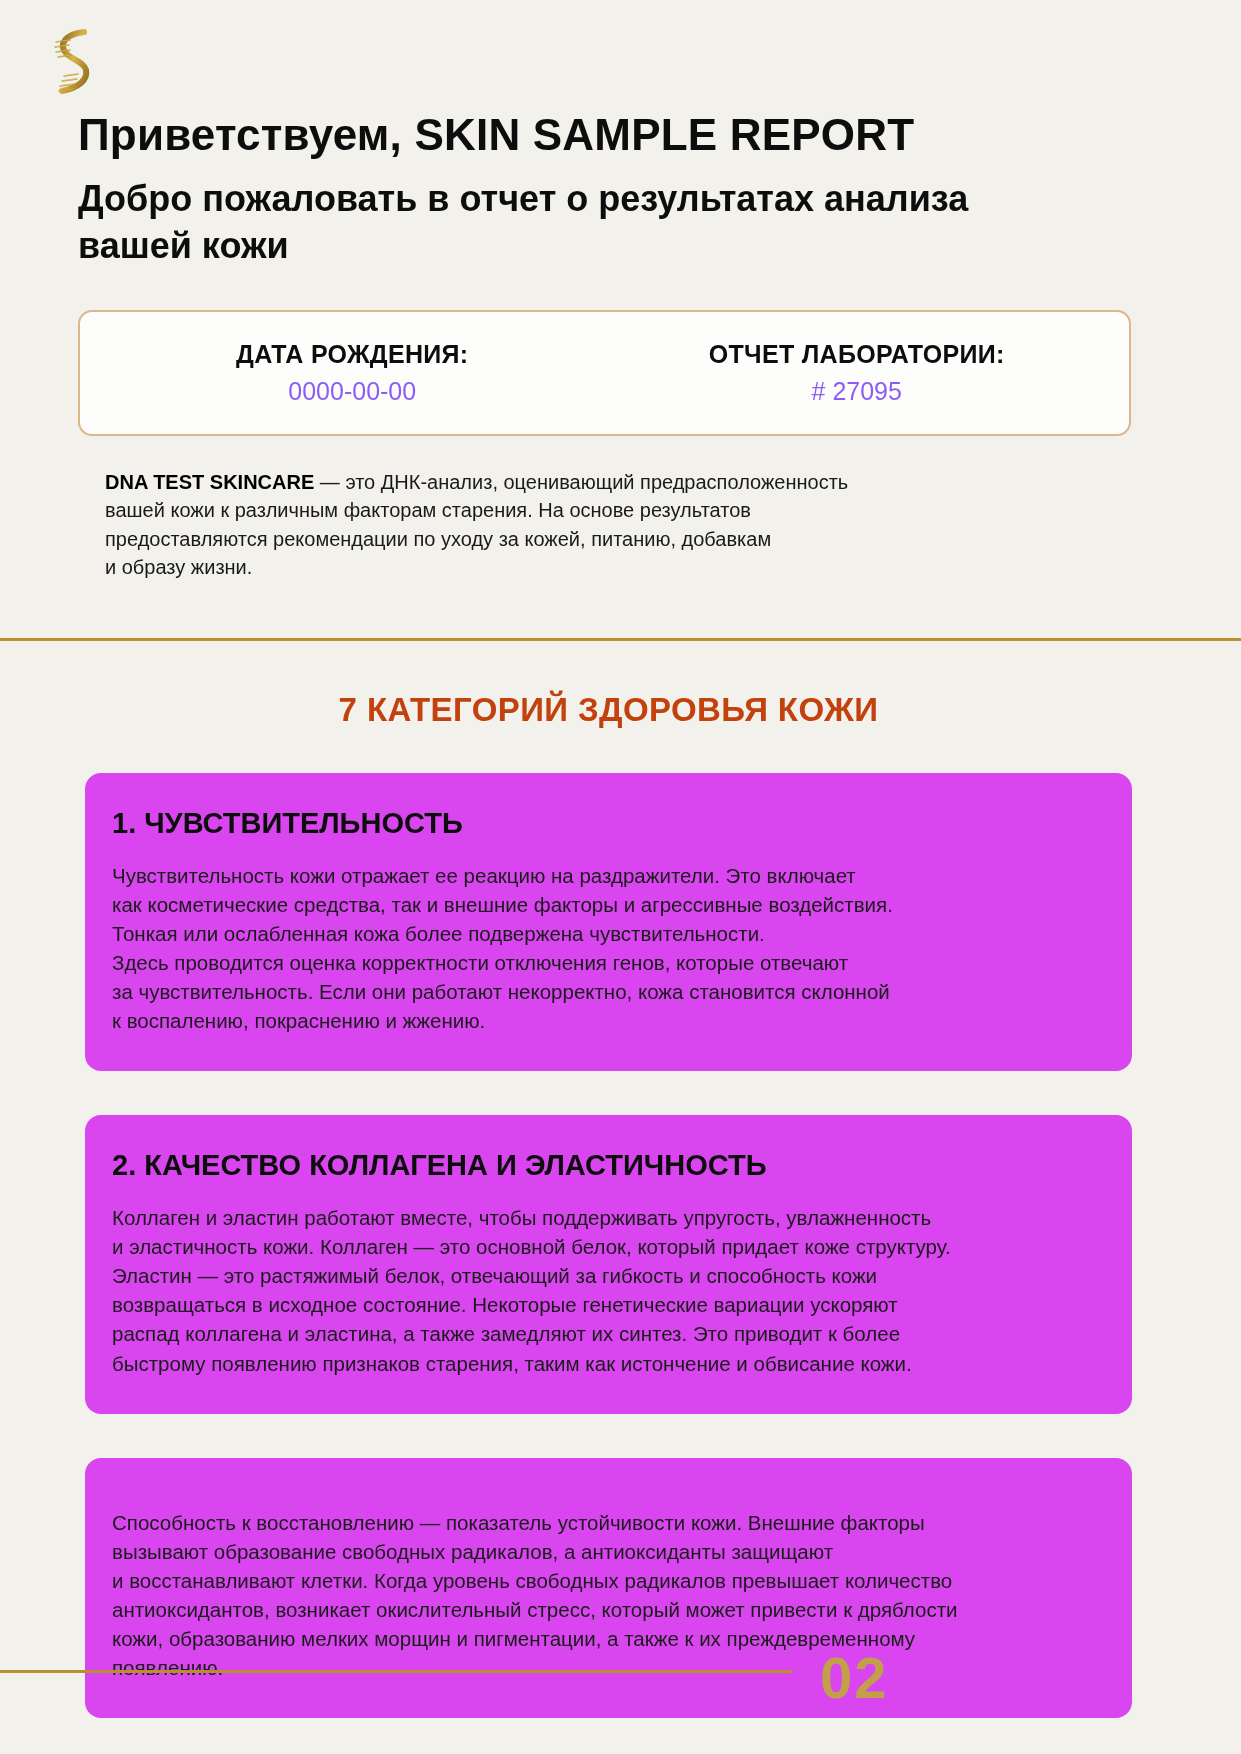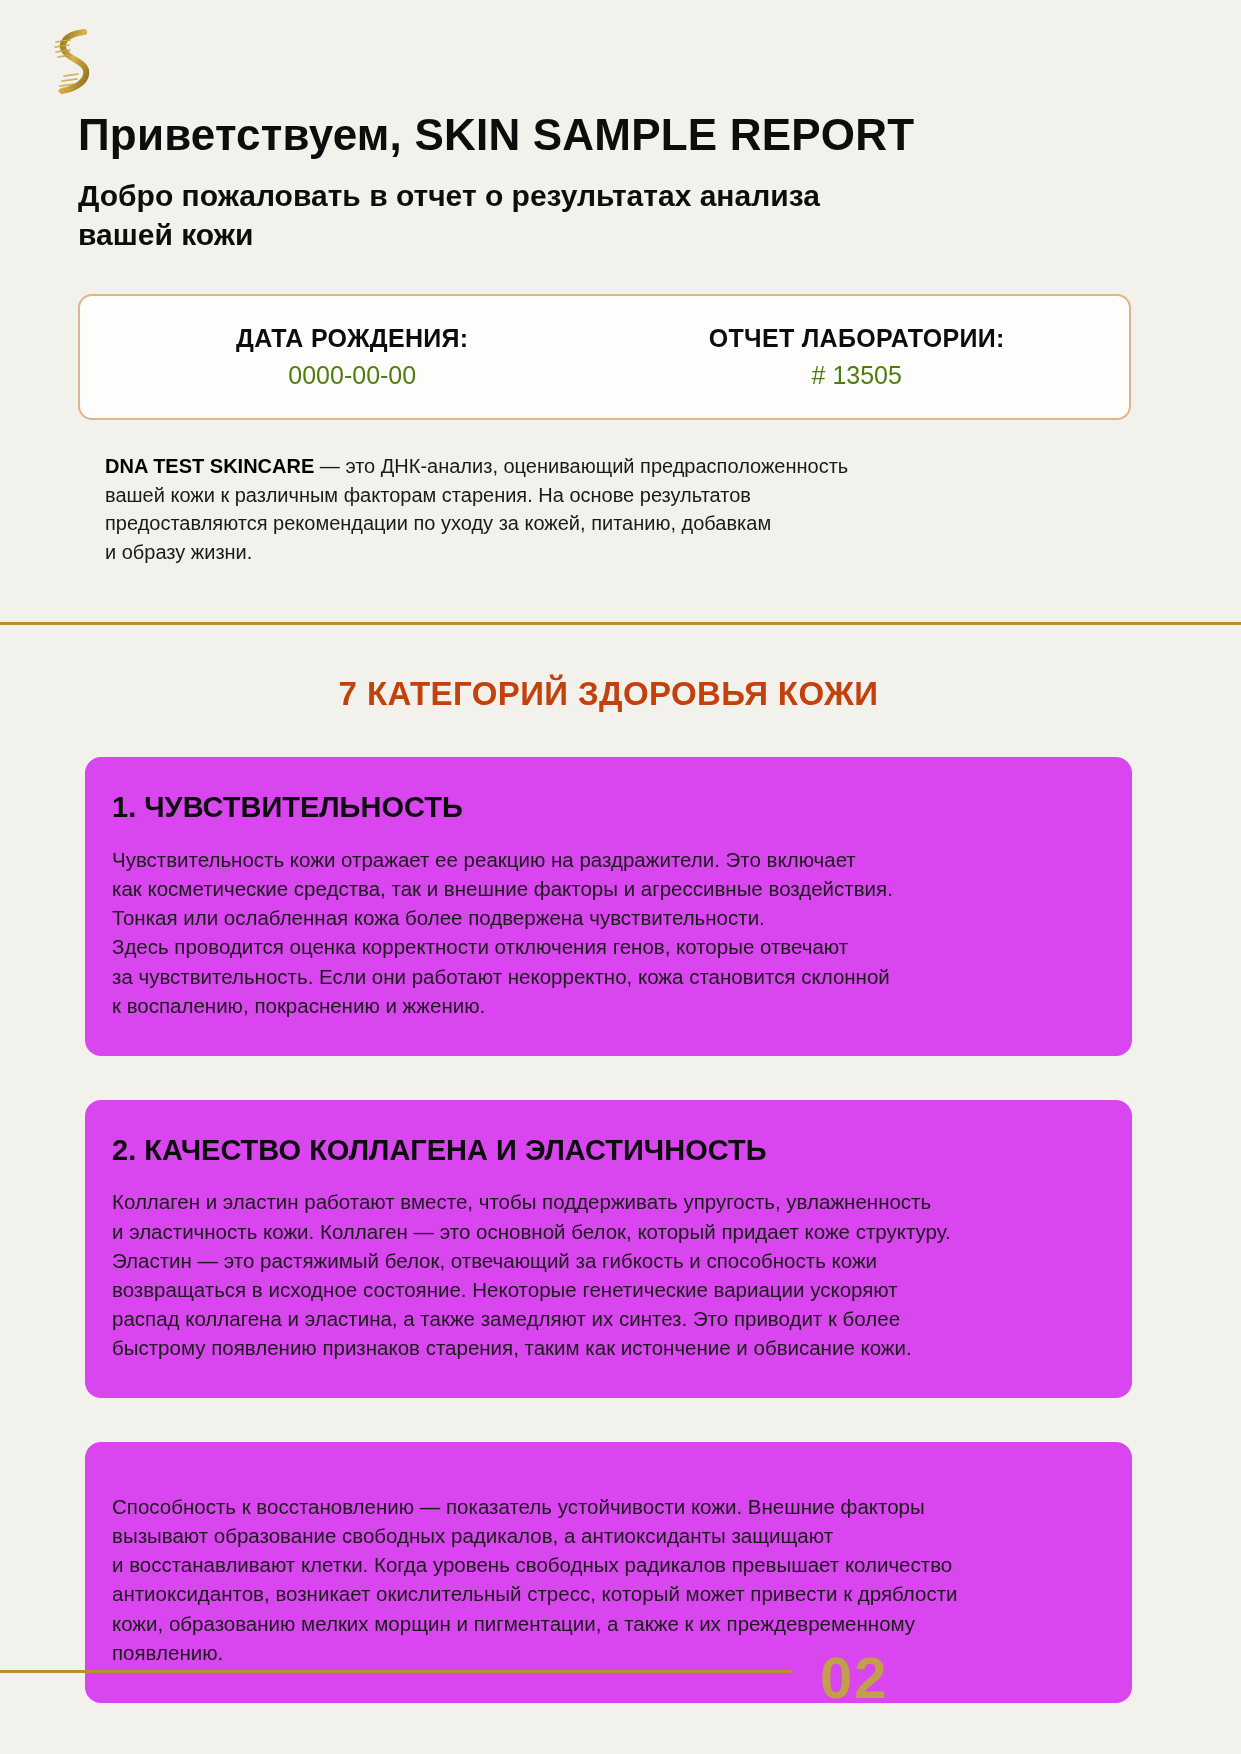--- a/index.html
+++ b/index.html
@@ -21,39 +21,39 @@
   }
   .page-title {
     margin: 12px 0 0 78px;
     font-size: 44px;
     font-weight: 800;
     letter-spacing: 0.2px;
     color: #0d0d0d;
   }
   .page-subtitle {
     margin: 16px 0 0 78px;
-    font-size: 30px;
+    font-size: 36px;
     font-weight: 700;
     line-height: 1.3;
     white-space: pre-line;
     color: #0d0d0d;
   }
   .info-box {
     margin: 40px 110px 0 78px;
     background: #fdfdfb;
     border: 2px solid #ddb68c;
     border-radius: 14px;
     padding: 28px 34px;
     display: flex;
     justify-content: space-between;
     gap: 28px;
   }
   .info-field { text-align: center; flex: 1; }
   .info-label { font-weight: 700; font-size: 25px; letter-spacing: 0.3px; color: #0d0d0d; }
-  .info-value { font-size: 25px; margin-top: 8px; color: #4d7c0f; }
+  .info-value { font-size: 25px; margin-top: 8px; color: #8b5cf6; }
   .intro {
     margin: 32px 120px 0 105px;
     font-size: 20px;
     line-height: 1.43;
     white-space: pre-line;
     color: #1a1a1a;
   }
   .intro strong { font-weight: 800; color: #000; }
   .divider {
     margin-top: 56px;
@@ -141,21 +141,21 @@
   <h2 class="page-subtitle">Добро пожаловать в отчет о результатах анализа
 вашей кожи</h2>
 
   <div class="info-box">
     <div class="info-field">
       <div class="info-label">ДАТА РОЖДЕНИЯ:</div>
       <div class="info-value">0000-00-00</div>
     </div>
     <div class="info-field">
       <div class="info-label">ОТЧЕТ ЛАБОРАТОРИИ:</div>
-      <div class="info-value"># 13505</div>
+      <div class="info-value"># 27095</div>
     </div>
   </div>
 
   <p class="intro"><strong>DNA TEST SKINCARE</strong><span> — это ДНК-анализ, оценивающий предрасположенность
 вашей кожи к различным факторам старения. На основе результатов
 предоставляются рекомендации по уходу за кожей, питанию, добавкам
 и образу жизни.</span></p>
 
   <div class="divider"></div>
 

